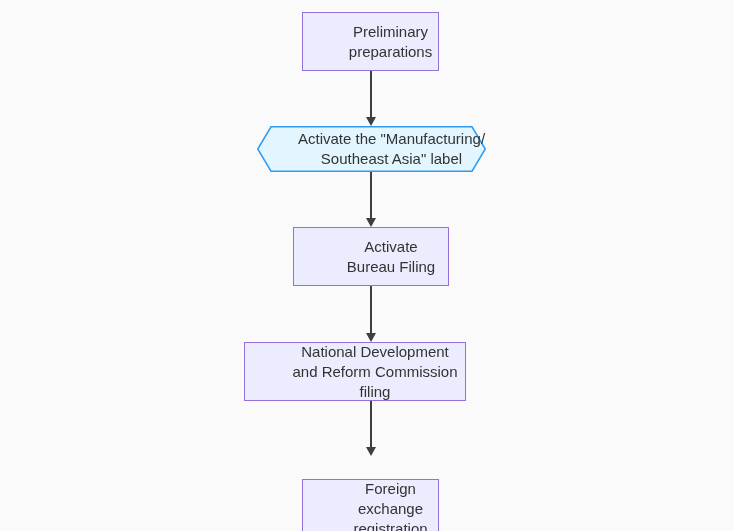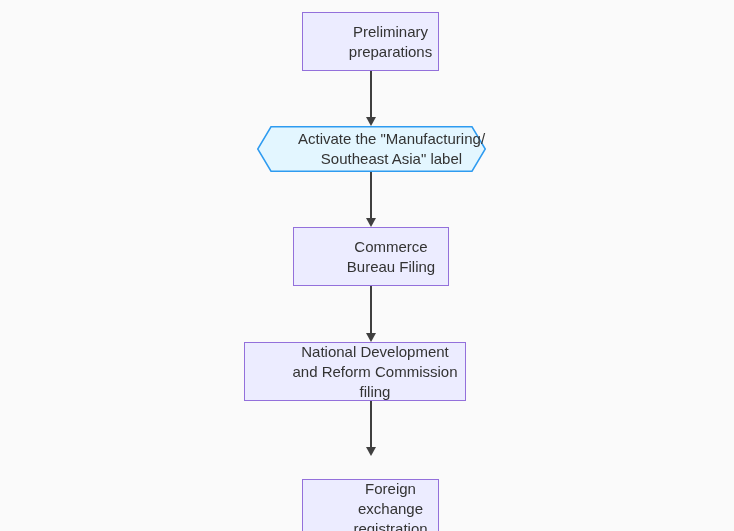--- a/index.html
+++ b/index.html
@@ -101,21 +101,21 @@
     <span class="node-label">Activate the "Manufacturing/
 Southeast Asia" label</span>
   </div>
 
   <div class="edge edge-2">
     <div class="edge-line"></div>
     <div class="edge-head"></div>
   </div>
 
   <div class="node rect-node node-3">
-    <span class="node-label">Commerce
+    <span class="node-label">Activate
 Bureau Filing</span>
   </div>
 
   <div class="edge edge-3">
     <div class="edge-line"></div>
     <div class="edge-head"></div>
   </div>
 
   <div class="node rect-node node-4">
     <span class="node-label">National Development

